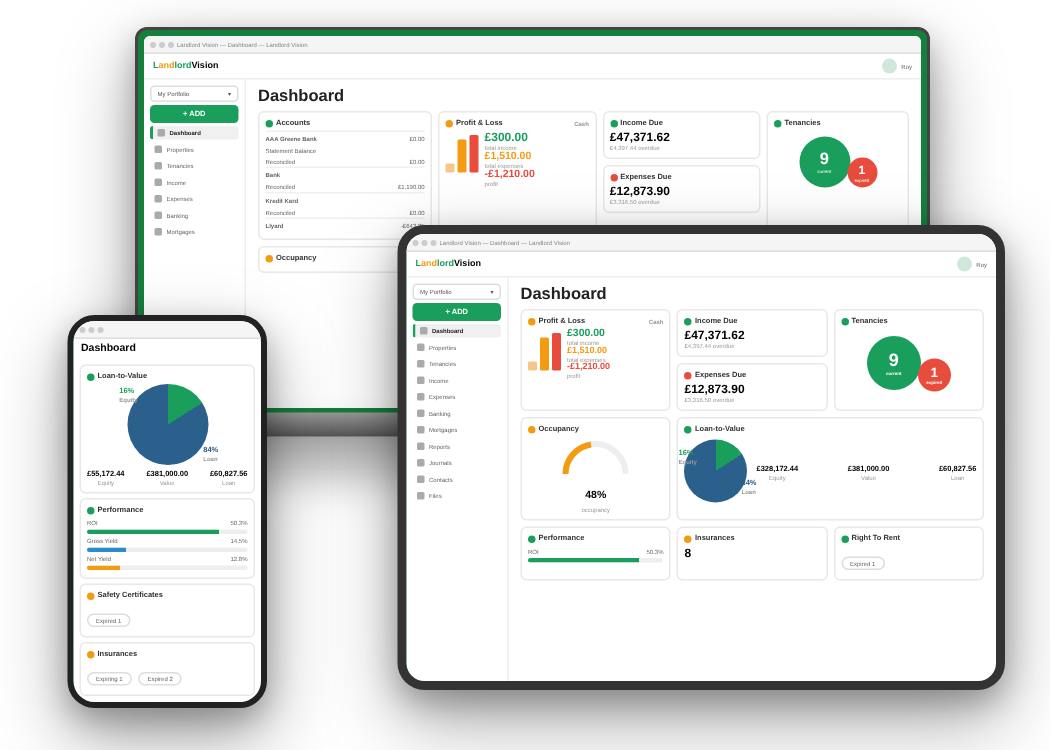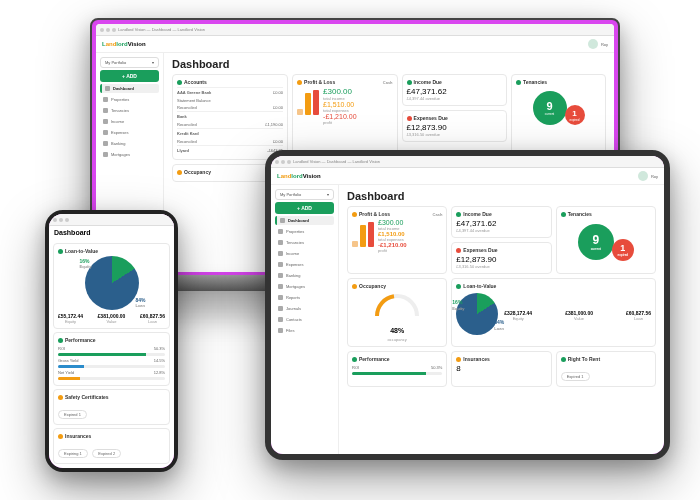--- a/index.html
+++ b/index.html
@@ -1,17 +1,17 @@
 <!DOCTYPE html>
 <html><head>
 <meta charset="utf-8">
 <style>
 *{box-sizing:border-box;margin:0;padding:0;font-family:-apple-system,Arial,sans-serif}
 body{width:700px;height:500px;background:#fff;position:relative;overflow:hidden}
-.device{position:absolute;background:#d946ef;border-radius:12px;box-shadow:0 20px 50px rgba(0,0,0,.35),0 8px 20px rgba(0,0,0,.25)}
+.device{position:absolute;background:#15803d;border-radius:12px;box-shadow:0 20px 50px rgba(0,0,0,.35),0 8px 20px rgba(0,0,0,.25)}
 .laptop{left:90px;top:18px;width:530px;height:260px;border:2px solid #444;border-radius:8px;padding:4px}
 .laptop-base{position:absolute;left:60px;top:275px;width:590px;height:16px;background:linear-gradient(#999,#555);border-radius:3px 3px 60px 60px/3px 3px 8px 8px;box-shadow:0 20px 30px rgba(0,0,0,.3)}
 .tablet{left:265px;top:150px;width:405px;height:310px;border:6px solid #333;border-radius:18px}
 .phone{left:45px;top:210px;width:133px;height:262px;border:4px solid #222;border-radius:18px}
 .screen{width:100%;height:100%;background:#fff;border-radius:4px;overflow:hidden;display:flex;flex-direction:column}
 .tablet .screen{border-radius:12px}
 .phone .screen{border-radius:14px}
 .browserbar{height:12px;background:#f5f5f5;border-bottom:1px solid #ddd;font-size:4px;color:#888;padding:2px 4px;display:flex;align-items:center;gap:2px}
 .dot{width:4px;height:4px;border-radius:50%;background:#ccc}
 .header{display:flex;align-items:center;justify-content:space-between;padding:3px 6px;border-bottom:1px solid #eee}
@@ -27,21 +27,21 @@
 .ni{width:5px;height:5px;background:#aaa;border-radius:1px;flex-shrink:0}
 .main{flex:1;padding:5px 8px;overflow:hidden}
 .title{font-size:11px;font-weight:700;color:#222;margin-bottom:4px}
 .grid{display:grid;gap:4px}
 .laptop .grid{grid-template-columns:1.1fr 1fr 1fr .9fr}
 .tablet .grid{grid-template-columns:1fr 1fr 1fr}
 .card{border:1px solid #e8e8e8;border-radius:4px;padding:4px;background:#fff}
 .chead{display:flex;align-items:center;gap:2px;font-size:5px;font-weight:600;color:#333;margin-bottom:2px}
 .cdot{width:5px;height:5px;border-radius:50%}
 .cg{color:#1a9e5c}.cr{color:#e74c3c}.co{color:#f39c12}
-.big{font-size:8px;font-weight:400}
+.big{font-size:8px;font-weight:700}
 .sm{font-size:4px;color:#999}
 .bars{display:flex;align-items:flex-end;gap:2px;height:28px}
 .bar{width:6px;border-radius:1px}
 .tencircles{display:flex;align-items:center;justify-content:center;gap:2px;padding:4px 0}
 .circ{border-radius:50%;color:#fff;display:flex;flex-direction:column;align-items:center;justify-content:center;font-weight:700}
 .row{display:flex;justify-content:space-between;font-size:4px;color:#666;padding:1px 0}
 .gauge{width:50px;height:26px;margin:2px auto;position:relative}
 .gauge svg{width:100%;height:100%}
 .pie{width:42px;height:42px;border-radius:50%;background:conic-gradient(#1a9e5c 0 16%,#2b5f8c 16% 100%);position:relative;margin:2px auto}
 .ltvrow{display:flex;justify-content:space-between;font-size:4px;margin-top:3px}

